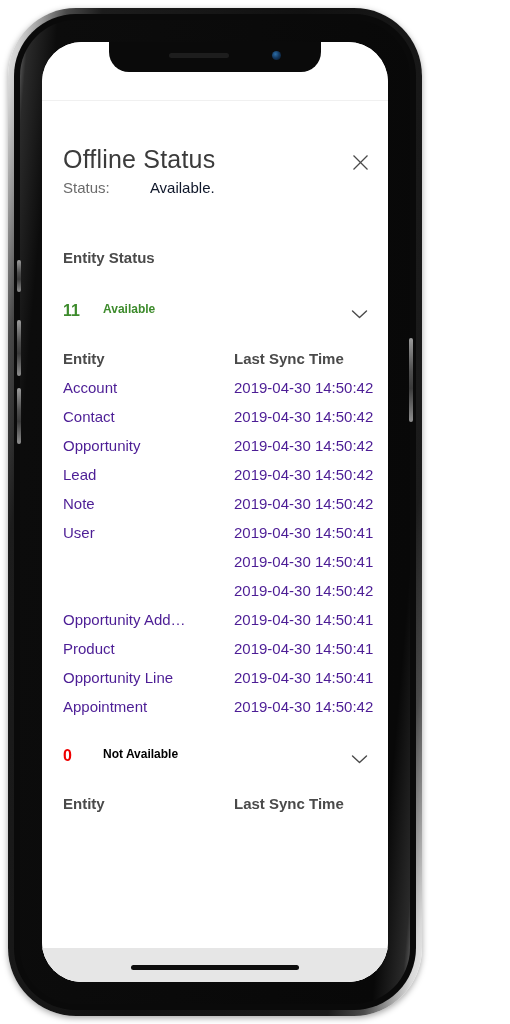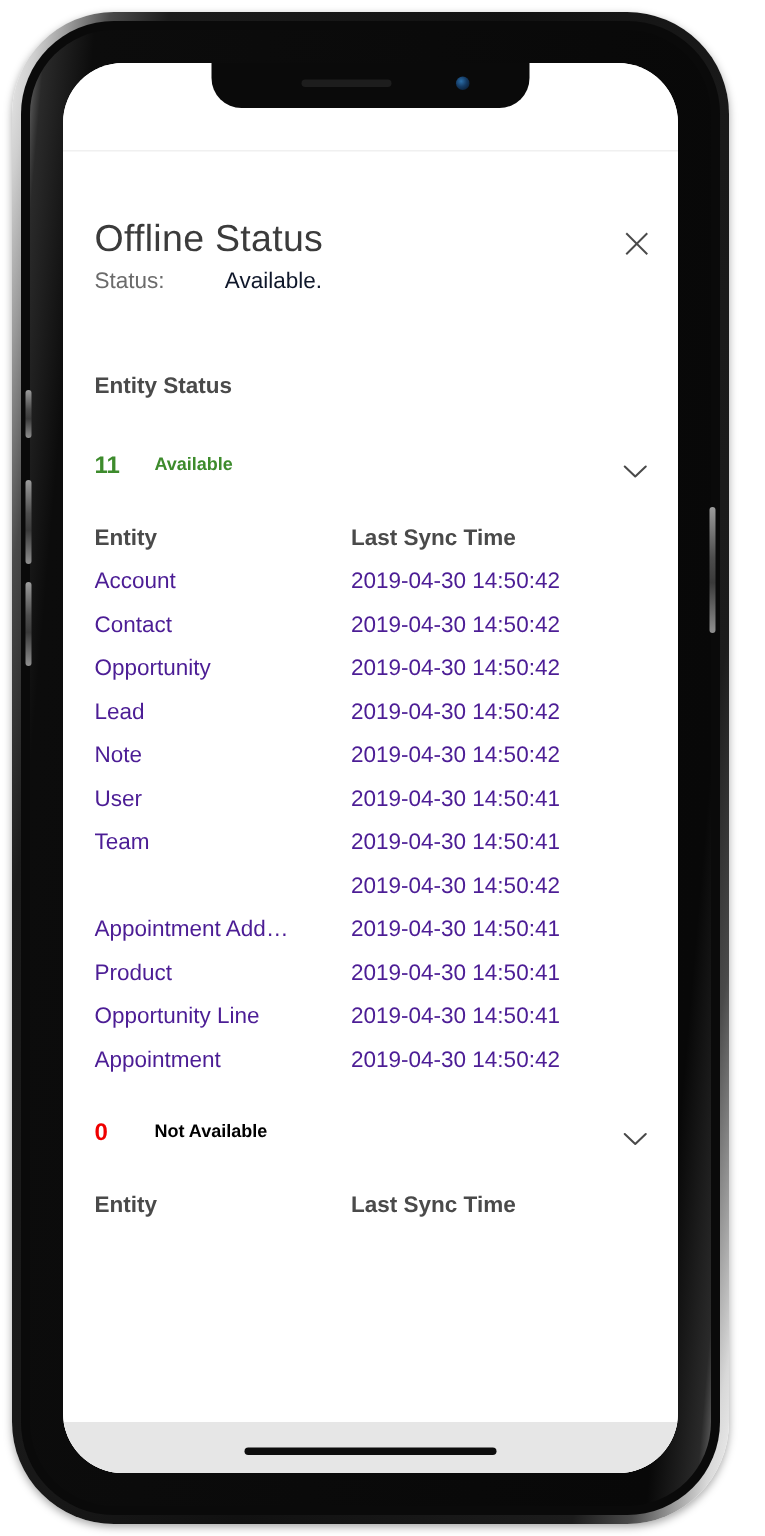--- a/index.html
+++ b/index.html
@@ -13,21 +13,21 @@
     overflow: hidden;
     font-family: "Liberation Sans", sans-serif;
     -webkit-font-smoothing: antialiased;
   }
 
   
   #phone-frame {
     position: absolute;
     left: 8px;
     top: 8px;
-    width: 478px;
+    width: 414px;
     height: 1008px;
     border-radius: 68px;
     background: linear-gradient(100deg, #f2f2f2 0%, #cfcfcf 3%, #9a9a9a 6%,
                 #4a4a4a 10%, #1c1c1c 16%, #111 50%, #1c1c1c 84%,
                 #4a4a4a 90%, #9a9a9a 94%, #d8d8d8 97%, #f4f4f4 100%);
     box-sizing: border-box;
     box-shadow: 0 2px 6px rgba(0,0,0,0.35);
   }
   #phone-body {
     position: absolute;
@@ -347,28 +347,27 @@
                 </div>
                 <div class="table-row">
                   <span class="col-entity">Note</span>
                   <span class="col-sync">2019-04-30 14:50:42</span>
                 </div>
                 <div class="table-row">
                   <span class="col-entity">User</span>
                   <span class="col-sync">2019-04-30 14:50:41</span>
                 </div>
                 <div class="table-row">
-                  <span class="col-entity">Team</span>
                   <span class="col-sync">2019-04-30 14:50:41</span>
                 </div>
                 <div class="table-row">
                   <span class="col-sync">2019-04-30 14:50:42</span>
                 </div>
                 <div class="table-row">
-                  <span class="col-entity">Appointment Add…</span>
+                  <span class="col-entity">Opportunity Add…</span>
                   <span class="col-sync">2019-04-30 14:50:41</span>
                 </div>
                 <div class="table-row">
                   <span class="col-entity">Product</span>
                   <span class="col-sync">2019-04-30 14:50:41</span>
                 </div>
                 <div class="table-row">
                   <span class="col-entity">Opportunity Line</span>
                   <span class="col-sync">2019-04-30 14:50:41</span>
                 </div>

